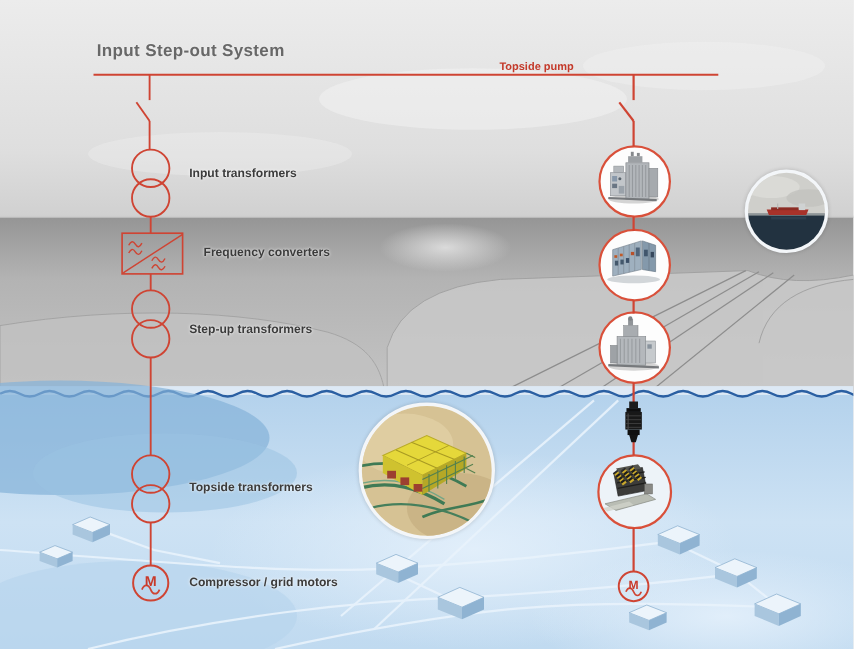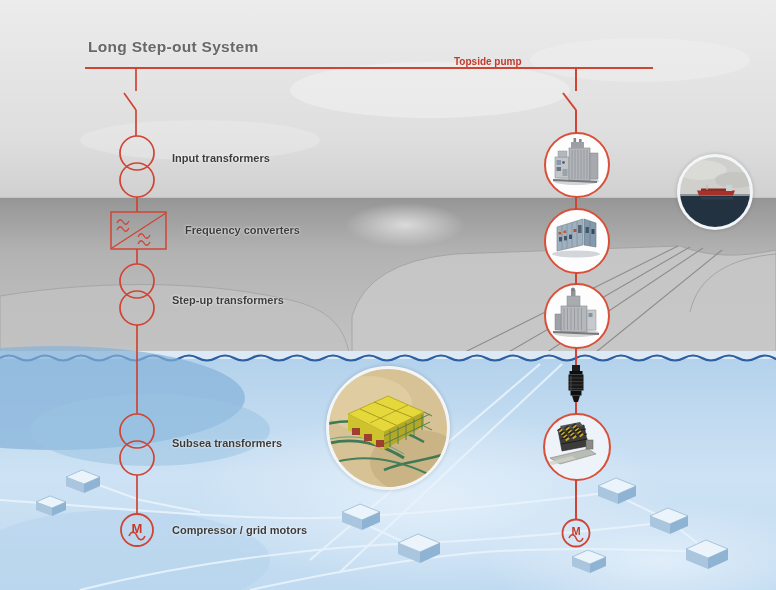--- a/index.html
+++ b/index.html
@@ -386,22 +386,22 @@
       </g>
       <rect x="570.5" y="390.5" width="11" height="5" fill="#101010"></rect>
       <polygon points="572,395.5 580,395.5 578,402 574,402" fill="#141414"></polygon>
       <line x1="571" y1="376" x2="571" y2="390" stroke="#4a4a4a" stroke-width="1"></line>
     </g>
 
     <text x="137" y="533" text-anchor="middle" font-family="Liberation Sans, sans-serif" font-size="13" font-weight="bold" fill="#c8392a" stroke="none">M</text>
     <text x="576" y="535" text-anchor="middle" font-family="Liberation Sans, sans-serif" font-size="11" font-weight="bold" fill="#c8392a" stroke="none">M</text>
   </svg>
 
-  <div class="title">Long Step-out System</div>
+  <div class="title">Input Step-out System</div>
   <div class="grid-lbl">Topside pump</div>
 
   <div class="lbl" style="left:172px;top:158px;">Input transformers</div>
   <div class="lbl" style="left:185px;top:230px;">Frequency converters</div>
   <div class="lbl" style="left:172px;top:300px;">Step-up transformers</div>
-  <div class="lbl" style="left:172px;top:443px;">Subsea transformers</div>
+  <div class="lbl" style="left:172px;top:443px;">Topside transformers</div>
   <div class="lbl" style="left:172px;top:530px;">Compressor / grid motors</div>
 
 </div>
 
 </body></html>

